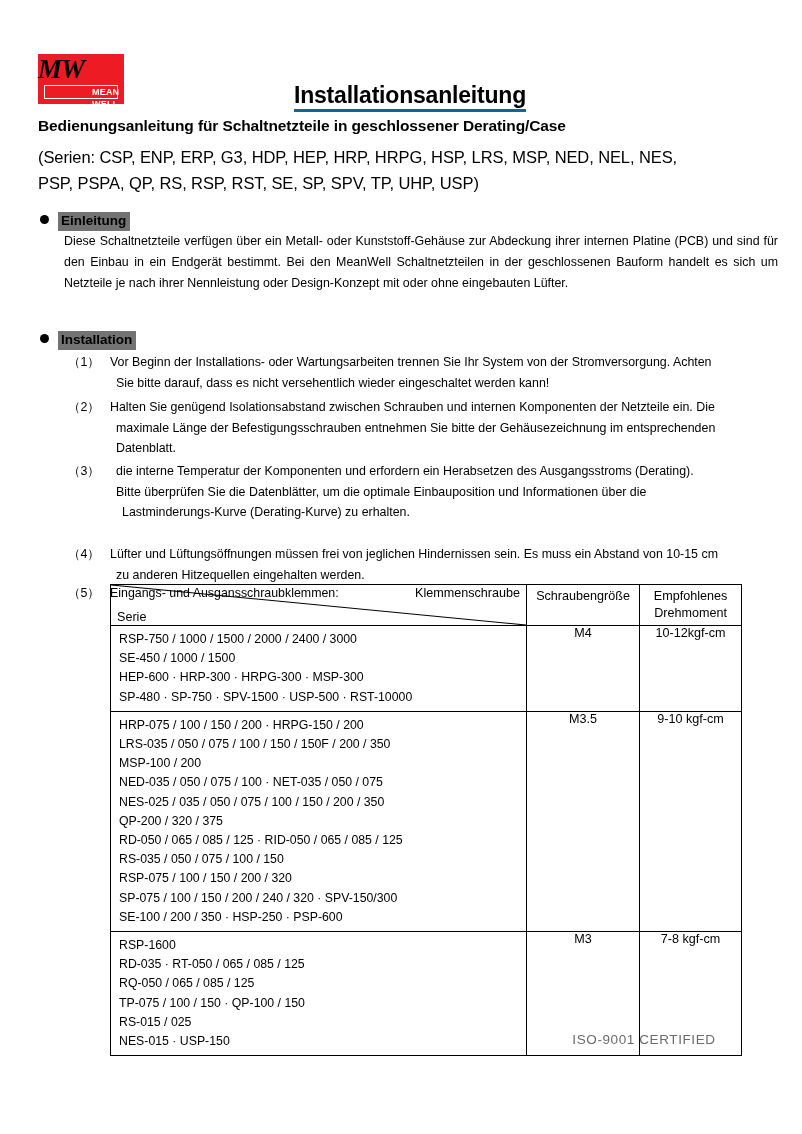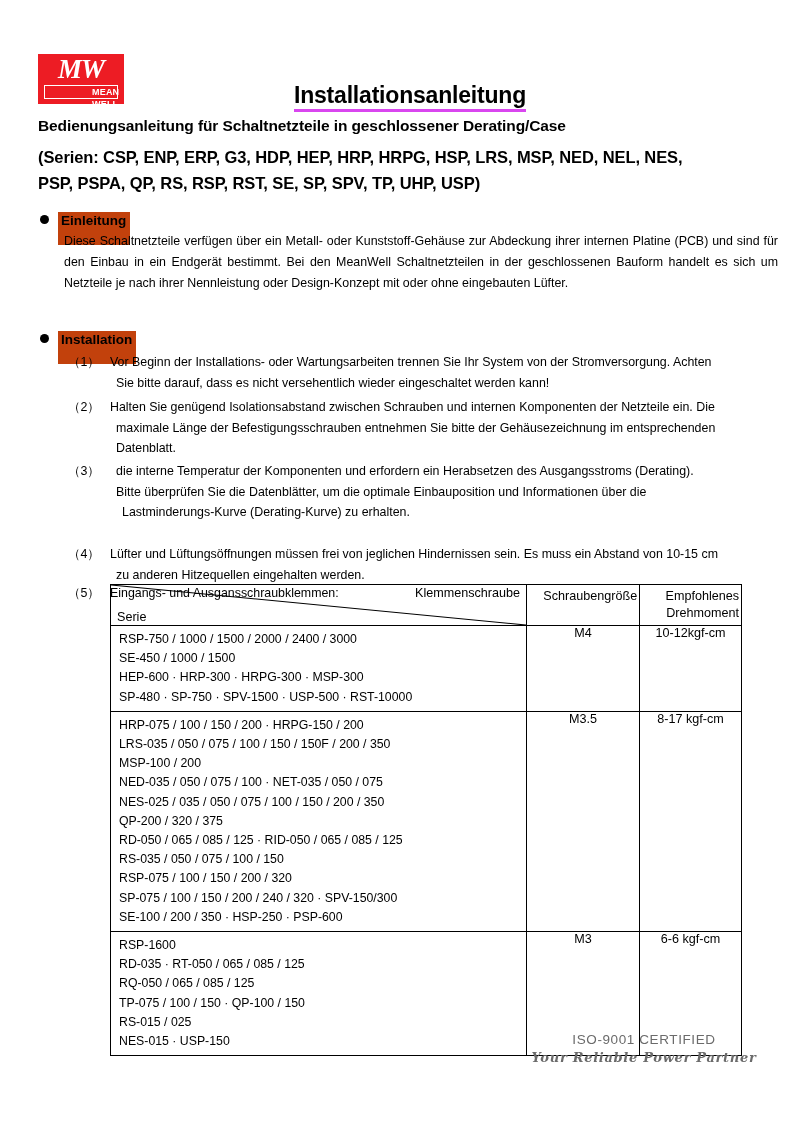--- a/index.html
+++ b/index.html
@@ -30,27 +30,27 @@
     width: 86px;
     height: 50px;
     background: #ED1C24;
     box-sizing: border-box;
   }
   .logo-mw {
     position: absolute;
     left: 0; top: 1px;
     width: 86px;
     height: 45px;
-    color: #ffffff;
+    color: #000000;
     font-family: "Liberation Serif", serif;
     font-style: italic;
     font-weight: bold;
     font-size: 27px;
     line-height: 29px;
-    text-align: center;
+    text-align: left;
     letter-spacing: -1px;
   }
   .logo-name {
     position: absolute;
     left: 6px;
     top: 31px;
     width: 74px;
     height: 14px;
     border: 1px solid #ffffff;
     box-sizing: border-box;
@@ -68,57 +68,57 @@
     position: absolute;
     left: 140px;
     top: 82px;
     width: 540px;
     text-align: center;
     font-size: 23px;
     font-weight: bold;
     letter-spacing: -0.2px;
   }
   .doc-title span {
-    border-bottom: 3px solid #d946ef;
+    border-bottom: 3px solid #0369a1;
     padding-bottom: 1px;
   }
 
   .subtitle {
     position: absolute;
     left: 38px;
     top: 117px;
     font-size: 15.5px;
     font-weight: bold;
     letter-spacing: -0.1px;
   }
   .series-line {
     position: absolute;
     left: 38px;
     top: 144px;
     width: 740px;
     font-size: 16.5px;
-    font-weight: bold;
+    font-weight: normal;
     line-height: 26px;
     letter-spacing: -0.1px;
   }
 
   
   .bullet {
     position: absolute;
     width: 9px;
     height: 9px;
     border-radius: 50%;
     background: #000;
   }
   .sec-head {
     position: absolute;
     font-size: 13.5px;
     font-weight: bold;
-    background: #c2410c;
-    padding: 1px 4px 16px 3px;
+    background: #737373;
+    padding: 1px 4px 2px 3px;
     line-height: 16px;
   }
   .body-par {
     position: absolute;
     font-size: 12.4px;
     line-height: 21px;
     text-align: justify;
     text-justify: inter-word;
   }
 
@@ -178,21 +178,21 @@
     top: 1px;
     font-size: 12.6px;
   }
   .hdr-diag .serie {
     position: absolute;
     left: 6px;
     bottom: 1px;
     font-size: 12.6px;
   }
   .hdr-c {
-    text-align: right;
+    text-align: center;
     vertical-align: middle;
     font-size: 12.6px;
     line-height: 17px;
     padding: 3px 2px !important;
   }
   .serie-cell {
     padding: 4px 0 4px 8px !important;
     line-height: 19.2px;
   }
   .serie-cell .ln {
@@ -336,34 +336,33 @@
           <span class="ln">NED-035 / 050 / 075 / 100 · NET-035 / 050 / 075</span>
           <span class="ln">NES-025 / 035 / 050 / 075 / 100 / 150 / 200 / 350</span>
           <span class="ln">QP-200 / 320 / 375</span>
           <span class="ln">RD-050 / 065 / 085 / 125 · RID-050 / 065 / 085 / 125</span>
           <span class="ln">RS-035 / 050 / 075 / 100 / 150</span>
           <span class="ln">RSP-075 / 100 / 150 / 200 / 320</span>
           <span class="ln">SP-075 / 100 / 150 / 200 / 240 / 320 · SPV-150/300</span>
           <span class="ln">SE-100 / 200 / 350 · HSP-250 · PSP-600</span>
         </td>
         <td class="ctr-cell">M3.5</td>
-        <td class="ctr-cell">8-17 kgf-cm</td>
+        <td class="ctr-cell">9-10 kgf-cm</td>
       </tr>
 
       <tr>
         <td class="serie-cell">
           <span class="ln">RSP-1600</span>
           <span class="ln">RD-035 · RT-050 / 065 / 085 / 125</span>
           <span class="ln">RQ-050 / 065 / 085 / 125</span>
           <span class="ln">TP-075 / 100 / 150 · QP-100 / 150</span>
           <span class="ln">RS-015 / 025</span>
           <span class="ln">NES-015 · USP-150</span>
         </td>
         <td class="ctr-cell">M3</td>
-        <td class="ctr-cell">6-6 kgf-cm</td>
+        <td class="ctr-cell">7-8 kgf-cm</td>
       </tr>
     </tbody>
   </table>
 
   <div class="iso">ISO-9001 CERTIFIED</div>
-  <div class="tagline">Your Reliable Power Partner</div>
 
 </div>
 
 </body></html>

